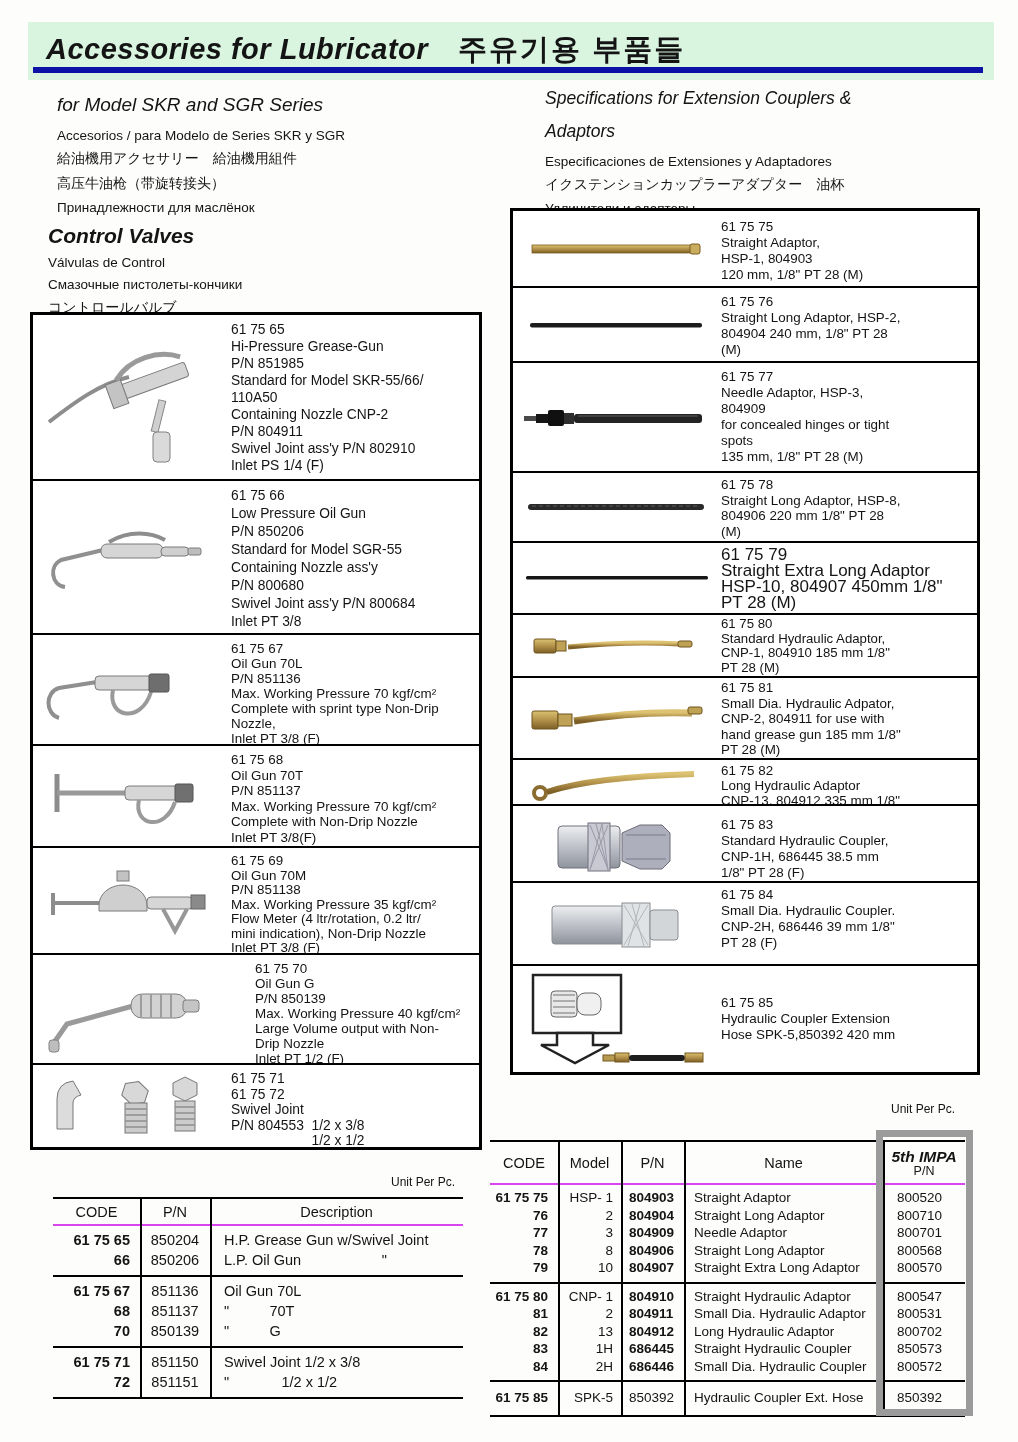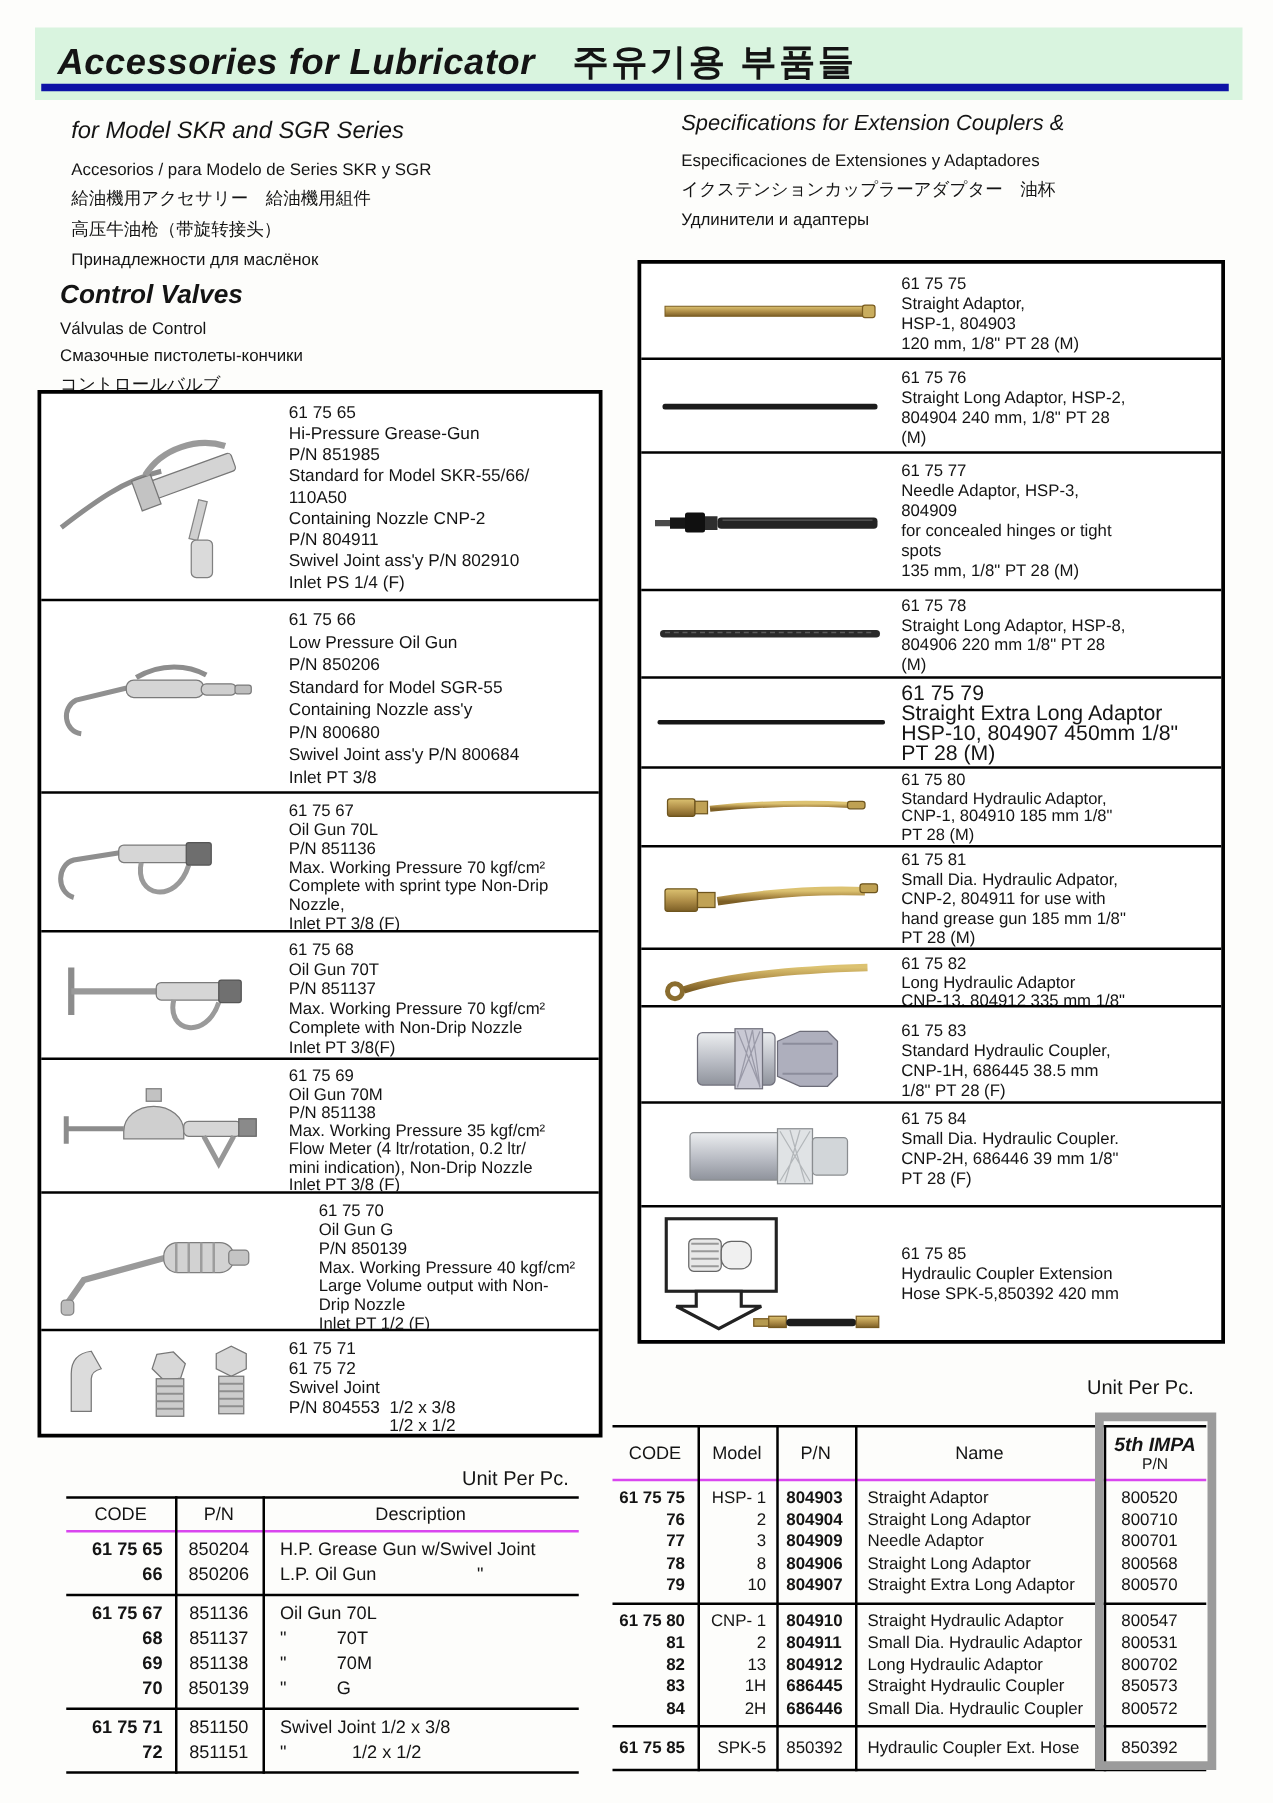--- a/index.html
+++ b/index.html
@@ -28,21 +28,21 @@
   .pimg { display:flex; align-items:center; justify-content:center; flex:none; }
   .pbox-left .pimg { width:198px; }
   .pbox-right .pimg { width:208px; }
   .ptext { flex:1; padding-top:6px; font-size:13.8px; }
   .ptext div { white-space:pre; }
   .lh17 div{ line-height:17px; } .lh18 div{ line-height:18px; } .lh15 div{ line-height:15px; }
   .lh155 div{ line-height:15.5px; } .lh145 div{ line-height:14.5px; } .lh16 div{ line-height:16px; }
   .vcenter { display:flex; flex-direction:column; justify-content:center; padding-top:0; }
 
   
-  .unit { position:absolute; font-size:16px; text-align:right; }
+  .unit { position:absolute; font-size:12px; text-align:right; }
   .tbl { position:absolute; background:transparent; }
   .thead { display:grid; align-items:center; text-align:center; font-size:14.5px;
            border-top:2px solid #000; border-bottom:2px solid #d946ef; }
   .tgroup { padding:4px 0 5px 0; border-bottom:2px solid #000; }
   .trow { display:grid; font-size:14.5px; line-height:20px; }
   .ltab .thead, .ltab .trow { grid-template-columns:87px 70px 253px; }
   .ltab .thead { height:29px; }
   .rtab .thead, .rtab .trow { grid-template-columns:68px 63px 63px 199px 82px; }
   .rtab .thead { height:45px; }
   .rtab .trow { font-size:13.5px; line-height:17.5px; }
@@ -86,20 +86,21 @@
 <div class="intro" style="left:57px; top:94px; width:430px;">
   <h2>for Model SKR and SGR Series</h2>
   <div class="ln first">Accesorios / para Modelo de Series SKR y SGR</div>
   <div class="ln" style="font-size:14px;">給油機用アクセサリー　給油機用組件</div>
   <div class="ln" style="font-size:14px;">高压牛油枪（带旋转接头）</div>
   <div class="ln">Принадлежности для маслёнок</div>
 </div>
 
 <div class="intro" style="left:545px; top:88px; width:440px;">
   <h2 style="font-size:17.5px;">Specifications for Extension Couplers &amp;</h2>
+  <h2 style="font-size:17.5px; margin-top:12px;">Adaptors</h2>
   <div class="ln first">Especificaciones de Extensiones y Adaptadores</div>
   <div class="ln" style="font-size:14px;">イクステンションカップラーアダプター　油杯</div>
   <div class="ln">Удлинители и адаптеры</div>
 </div>
 
 <div class="intro cv" style="left:48px; top:224px; width:420px;">
   <h2>Control Valves</h2>
   <div class="ln">Válvulas de Control</div>
   <div class="ln">Смазочные пистолеты-кончики</div>
   <div class="ln" style="font-size:14px;">コントロールバルブ</div>
@@ -476,25 +477,20 @@
   <div class="tgroup">
     <div class="trow">
       <div class="c-code">61 75 67</div>
       <div class="c-pn">851136</div>
       <div class="c-desc">Oil Gun 70L</div>
     </div>
     <div class="trow">
       <div class="c-code">68</div>
       <div class="c-pn">851137</div>
       <div class="c-desc">"          70T</div>
-    </div>
-    <div class="trow">
-      <div class="c-code">69</div>
-      <div class="c-pn">851138</div>
-      <div class="c-desc">"          70M</div>
     </div>
     <div class="trow">
       <div class="c-code">70</div>
       <div class="c-pn">850139</div>
       <div class="c-desc">"          G</div>
     </div>
   </div>
   <div class="tgroup">
     <div class="trow">
       <div class="c-code">61 75 71</div>

